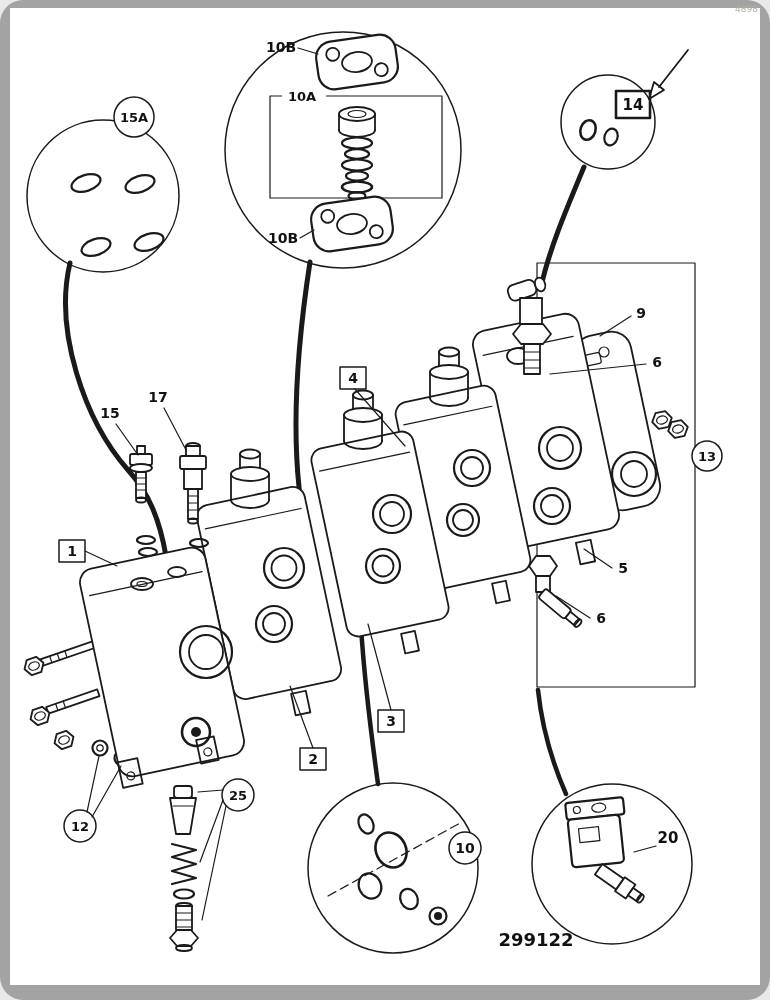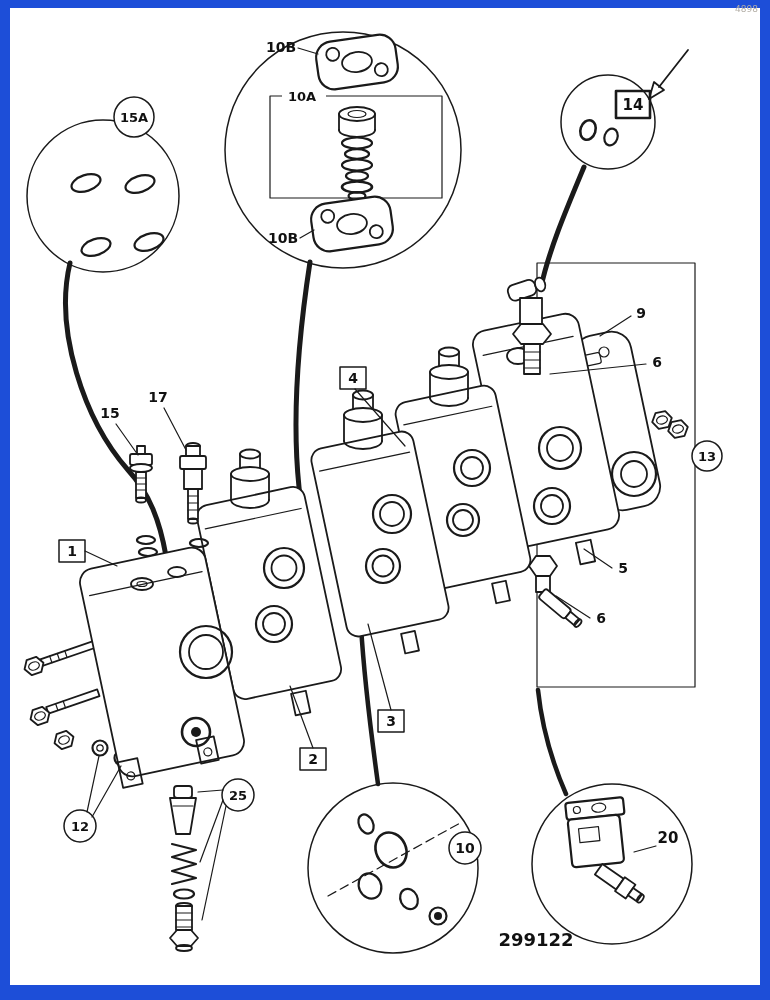--- a/index.html
+++ b/index.html
@@ -1,17 +1,17 @@
 <!DOCTYPE html>
 <html><head>
 <meta charset="utf-8">
 <style>
   html,body { margin:0; padding:0; background:#e9e9e9; }
-  .page { position:relative; width:770px; height:1000px; background:#1d4ed8; overflow:hidden;
-          font-family:"DejaVu Sans", sans-serif; }
+  .page { position:relative; width:770px; height:1000px; background:#a3a3a3; overflow:hidden;
+          font-family:"DejaVu Sans", sans-serif;border-radius:23px; }
   .sheet { position:absolute; left:10px; top:8px; width:750px; height:977px; background:#ffffff; }
   svg { position:absolute; left:0; top:0; }
 
   
   svg line, svg path, svg rect, svg circle, svg ellipse, svg polygon, svg polyline {
     stroke:#1a1a1a; fill:none; stroke-width:1.8; stroke-linecap:round; stroke-linejoin:round;
   }
   .wfill { fill:#ffffff; }
   .wbg   { fill:#ffffff; stroke:none; }
   .dark  { fill:#1a1a1a; stroke:none; }

